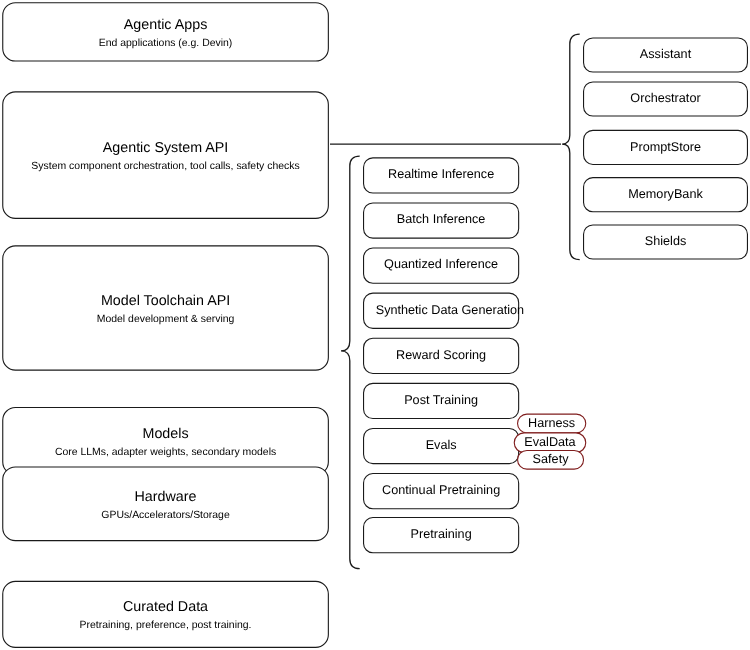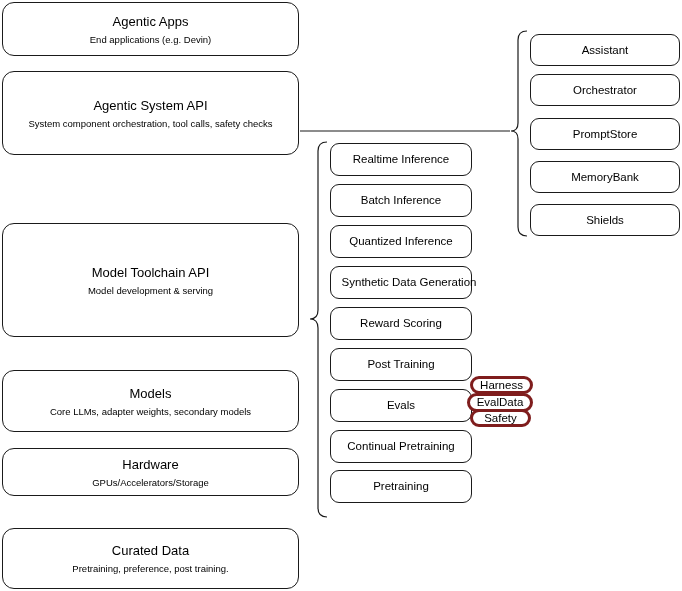--- a/index.html
+++ b/index.html
@@ -68,21 +68,21 @@
     width: 150px;
     height: 32px;
     border-radius: 9px;
   }
   .comp-box .title { font-size: 11.5px; }
 
   
   .pill {
     position: absolute;
     box-sizing: border-box;
-    border: 3px solid #7f1d1d;
+    border: 1px solid #7f1d1d;
     border-radius: 999px;
     background: #ffffff;
     display: flex;
     align-items: center;
     justify-content: center;
     font-size: 11.5px;
     line-height: 13px;
     color: #000;
     white-space: nowrap;
     z-index: 5;
@@ -98,36 +98,36 @@
 </head>
 <body>
 
 <div id="stage">
 
   <div class="box layer-box" style="top:2px; height:54px;">
     <div class="title">Agentic Apps</div>
     <div class="subtitle">End applications (e.g. Devin)</div>
   </div>
 
-  <div class="box layer-box" style="top:71px; height:84px;">
+  <div class="box layer-box" style="top:83px; height:116px;">
     <div class="title">Agentic System API</div>
     <div class="subtitle">System component orchestration, tool calls, safety checks</div>
   </div>
 
   <div class="box layer-box" style="top:223px; height:114px;">
     <div class="title">Model Toolchain API</div>
     <div class="subtitle">Model development &amp; serving</div>
   </div>
 
   <div class="box layer-box" style="top:370px; height:62px;">
     <div class="title">Models</div>
     <div class="subtitle">Core LLMs, adapter weights, secondary models</div>
   </div>
 
-  <div class="box layer-box" style="top:448px; height:48px;">
+  <div class="box layer-box" style="top:424px; height:68px;">
     <div class="title">Hardware</div>
     <div class="subtitle">GPUs/Accelerators/Storage</div>
   </div>
 
   <div class="box layer-box" style="top:528px; height:61px;">
     <div class="title">Curated Data</div>
     <div class="subtitle">Pretraining, preference, post training.</div>
   </div>
 
   <div class="connector" style="left:0; top:0; width:682px; height:591px;">

